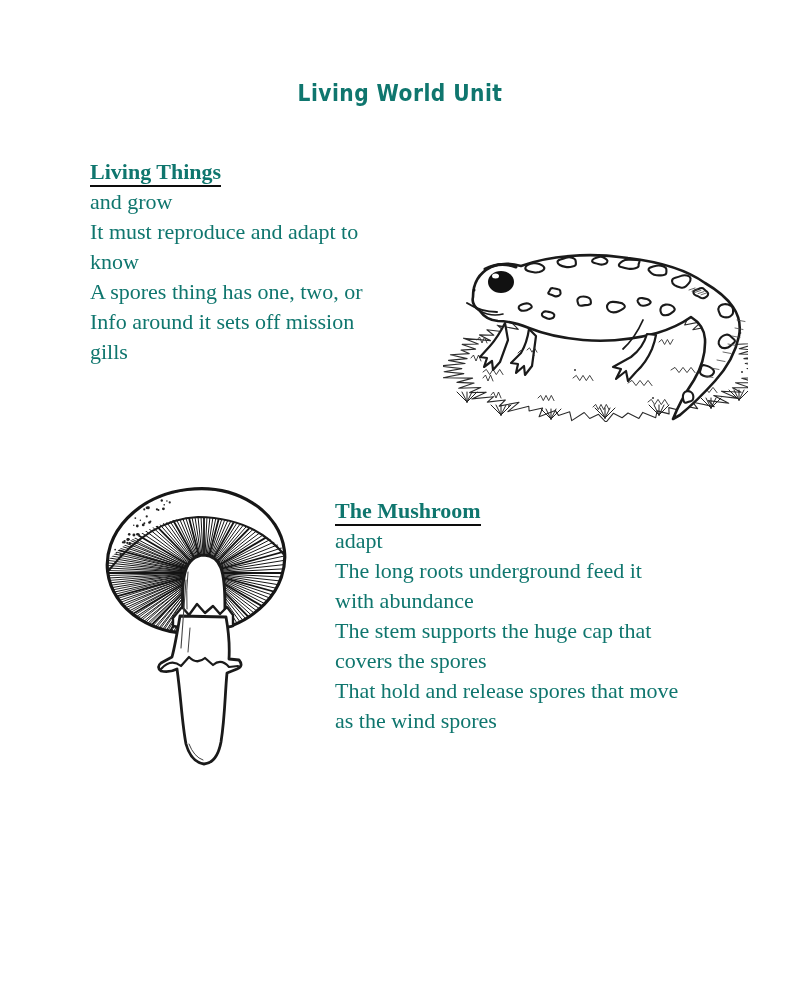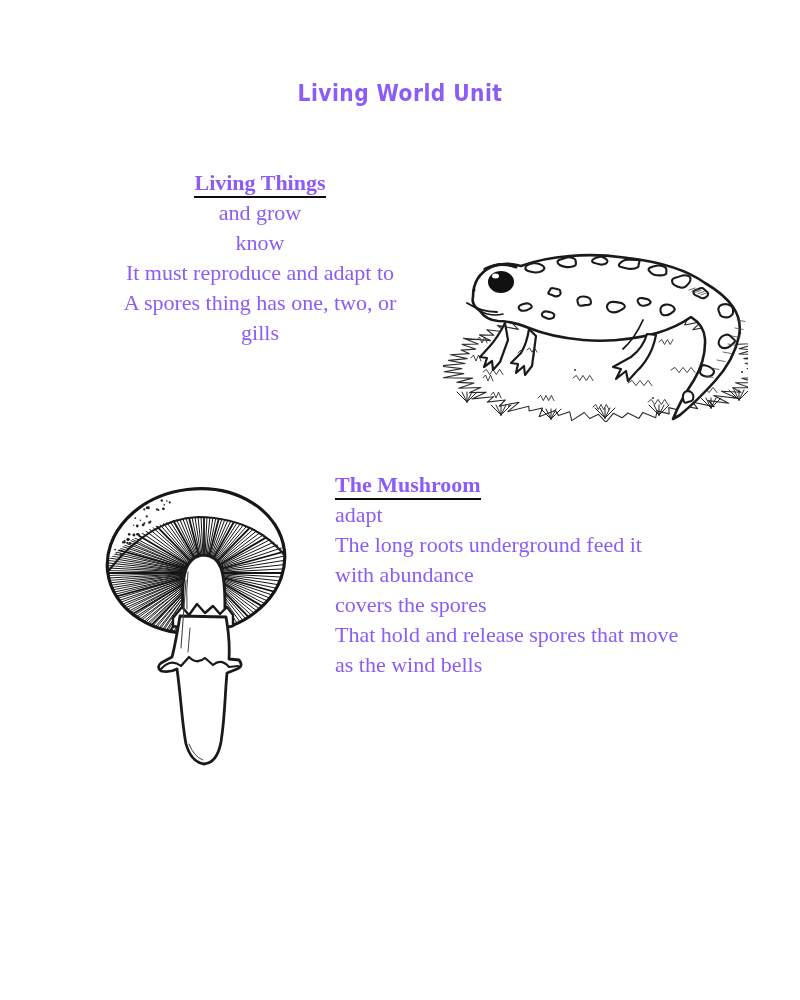--- a/index.html
+++ b/index.html
@@ -1,43 +1,44 @@
 <!DOCTYPE html>
 <html><head>
 <meta charset="utf-8">
 <style>
   *{margin:0;padding:0;box-sizing:border-box;}
   html,body{width:800px;height:1000px;background:#fff;}
   .page{position:relative;width:800px;height:1000px;background:#fff;overflow:hidden;
-        font-family:"Liberation Serif",serif;color:#8b5cf6;}
+        font-family:"Liberation Serif",serif;color:#0f766e;}
   .doc-title{position:absolute;top:80px;left:0;width:800px;text-align:center;
         font-family:"DejaVu Sans",sans-serif;font-weight:700;font-size:23px;
         letter-spacing:.5px;transform:scaleX(.88);}
   .poem{position:absolute;font-size:22px;line-height:30px;}
   .poem-heading{font-weight:700;}
   .poem-heading span{border-bottom:2.2px solid #0d0d0d;padding-bottom:1px;}
   svg{position:absolute;display:block;}
   #frog-svg{left:443px;top:250px;width:305px;height:172px;}
   #mush-svg{left:98px;top:476px;width:200px;height:292px;}
-  #lt-block{left:90px;top:168px;width:340px;text-align:center;}
-  #mr-block{left:335px;top:470px;width:425px;}
+  #lt-block{left:90px;top:157px;width:340px;}
+  #mr-block{left:335px;top:496px;width:425px;}
 </style>
 </head>
 <body>
 
 <div class="page">
 
   <div class="doc-title">Living World Unit</div>
 
   <div class="poem" id="lt-block">
     <div class="poem-heading"><span>Living Things</span></div>
     <div>and grow</div>
+    <div>It must reproduce and adapt to</div>
     <div>know</div>
-    <div>It must reproduce and adapt to</div>
     <div>A spores thing has one, two, or</div>
+    <div>Info around it sets off mission</div>
     <div>gills</div>
   </div>
 
   <svg id="frog-svg" viewBox="0 0 305 172">
     <g id="sal-root">
         <path d="M322.9,116.0 L304.0,118.5 L322.3,121.7 L306.1,123.7 L320.7,127.3 L298.7,128.3 L313.6,132.5 L292.5,132.8 L306.9,137.6 L289.4,137.8 L298.1,142.3 L278.5,141.3 L294.8,148.4 L270.7,145.5 L285.7,153.3 L265.3,150.6 L271.2,156.6 L249.9,152.3 L254.6,158.6 L238.9,155.5 L240.4,161.3 L225.8,157.6 L226.1,163.9 L214.1,160.9 L212.7,167.7 L199.8,162.4 L195.9,168.4 L185.0,163.0 L179.1,167.8 L170.3,163.3 L163.0,172.3 L155.5,164.3 L146.7,168.5 L141.2,162.5 L128.7,170.6 L126.7,161.8 L115.5,165.4 L112.3,160.6 L96.1,166.7 L99.6,158.0 L86.1,161.0 L85.8,156.2 L64.8,161.6 L76.0,152.3 L56.2,156.1 L62.3,150.0 L44.3,152.1 L50.7,146.7 L28.8,148.9 L43.2,142.3 L26.6,142.6 L37.8,137.5 L15.7,138.2 L31.1,133.1 L14.0,132.4 L29.6,128.1 L0.1,127.7 L20.8,123.6 L1.1,121.7 L18.8,118.6 L-4.1,116.0 L22.1,113.5 L5.5,110.4 L24.1,108.6 L7.4,104.8 L26.2,103.6 L18.0,100.1 L32.6,99.1 L19.2,94.4 L35.3,94.0 L20.5,88.2 L47.4,90.6 L36.5,84.9 L50.8,85.3 L43.9,79.8 L62.4,82.0 L54.2,75.2 L75.3,79.4 L68.0,71.8 L86.5,76.2 L85.8,70.8 L98.7,73.4 L97.5,66.3 L111.5,70.7 L114.6,65.7 L127.3,70.9 L129.4,62.6 L141.1,69.2 L145.8,60.6 L155.5,68.0 L163.0,60.3 L170.4,68.2 L179.3,63.4 L185.0,69.1 L194.8,65.4 L199.9,69.5 L214.1,62.8 L214.5,70.7 L230.5,64.8 L226.7,73.8 L244.8,68.1 L241.7,75.0 L258.5,71.6 L249.9,79.7 L270.7,75.6 L262.7,82.3 L283.2,79.4 L272.2,86.1 L297.8,82.9 L279.0,90.6 L295.4,90.2 L286.8,94.7 L314.5,93.2 L296.2,98.7 L310.1,99.9 L296.0,104.0 L320.7,104.7 L300.9,108.6 L323.5,110.3 L302.2,113.5 Z" fill="#fff" stroke="#2c2c2c" stroke-width="1.1" stroke-linecap="round" stroke-linejoin="round"></path>
         <path d="M75,103 L77.7,100.4 L80.3,105.6 L83.0,100.4 L85.7,105.6 L88.3,100.4 L91.0,105.6" fill="none" stroke="#2c2c2c" stroke-width="0.9" stroke-linecap="round" stroke-linejoin="round"></path>
         <path d="M130,128 L133.3,125.4 L136.7,130.6 L140.0,125.4 L143.3,130.6 L146.7,125.4 L150.0,130.6" fill="none" stroke="#2c2c2c" stroke-width="0.9" stroke-linecap="round" stroke-linejoin="round"></path>
         <path d="M185,133 L189.0,130.4 L193.0,135.6 L197.0,130.4 L201.0,135.6 L205.0,130.4 L209.0,135.6" fill="none" stroke="#2c2c2c" stroke-width="0.9" stroke-linecap="round" stroke-linejoin="round"></path>
         <path d="M95,148 L97.7,145.4 L100.3,150.6 L103.0,145.4 L105.7,150.6 L108.3,145.4 L111.0,150.6" fill="none" stroke="#2c2c2c" stroke-width="0.9" stroke-linecap="round" stroke-linejoin="round"></path>
@@ -107,23 +108,24 @@
         <path d="M216,92 L218.8,89.5 L221.6,94.5 L224.4,89.5 L227.2,94.5 L230.0,89.5" fill="none" stroke="#333" stroke-width="0.9" stroke-linecap="round" stroke-linejoin="round"></path>
         <path d="M84,100 L86.5,97.8 L89.0,102.2 L91.5,97.8 L94.0,102.2" fill="none" stroke="#333" stroke-width="0.9" stroke-linecap="round" stroke-linejoin="round"></path>
       </g>
   </svg>
 
   <div class="poem" id="mr-block">
     <div class="poem-heading"><span>The Mushroom</span></div>
     <div>adapt</div>
     <div>The long roots underground feed it</div>
     <div>with abundance</div>
+    <div>The stem supports the huge cap that</div>
     <div>covers the spores</div>
     <div>That hold and release spores that move</div>
-    <div>as the wind bells</div>
+    <div>as the wind spores</div>
   </div>
 
   <svg id="mush-svg" viewBox="0 0 200 292">
     <defs>
       <clipPath id="capClip">
         <ellipse cx="98" cy="85" rx="88" ry="71" transform="rotate(-7 98 85)"></ellipse>
       </clipPath>
     </defs>
     <g id="mush-root">
         <line x1="115" y1="97" x2="204" y2="97" stroke="#141414" stroke-width="1.8" clip-path="url(#capClip)"></line>

